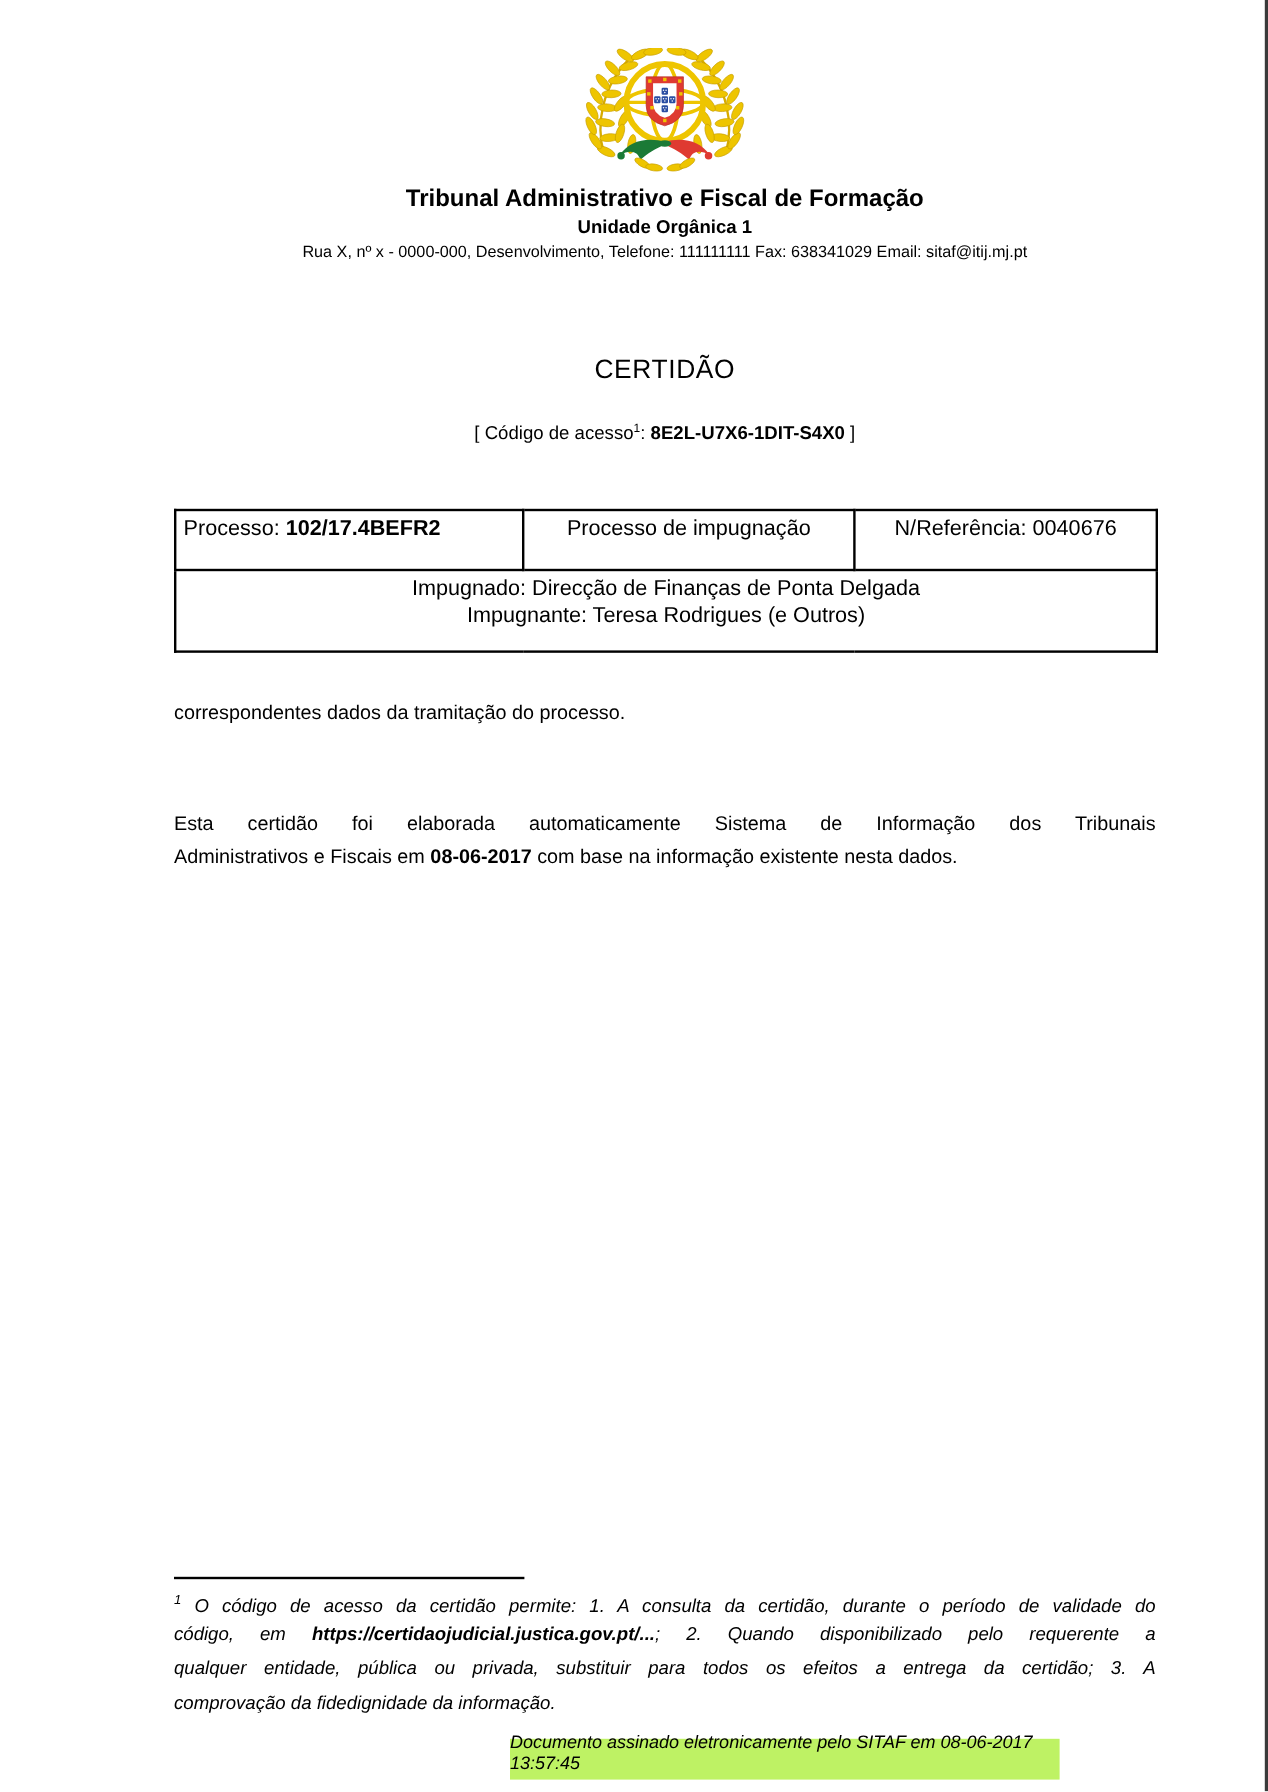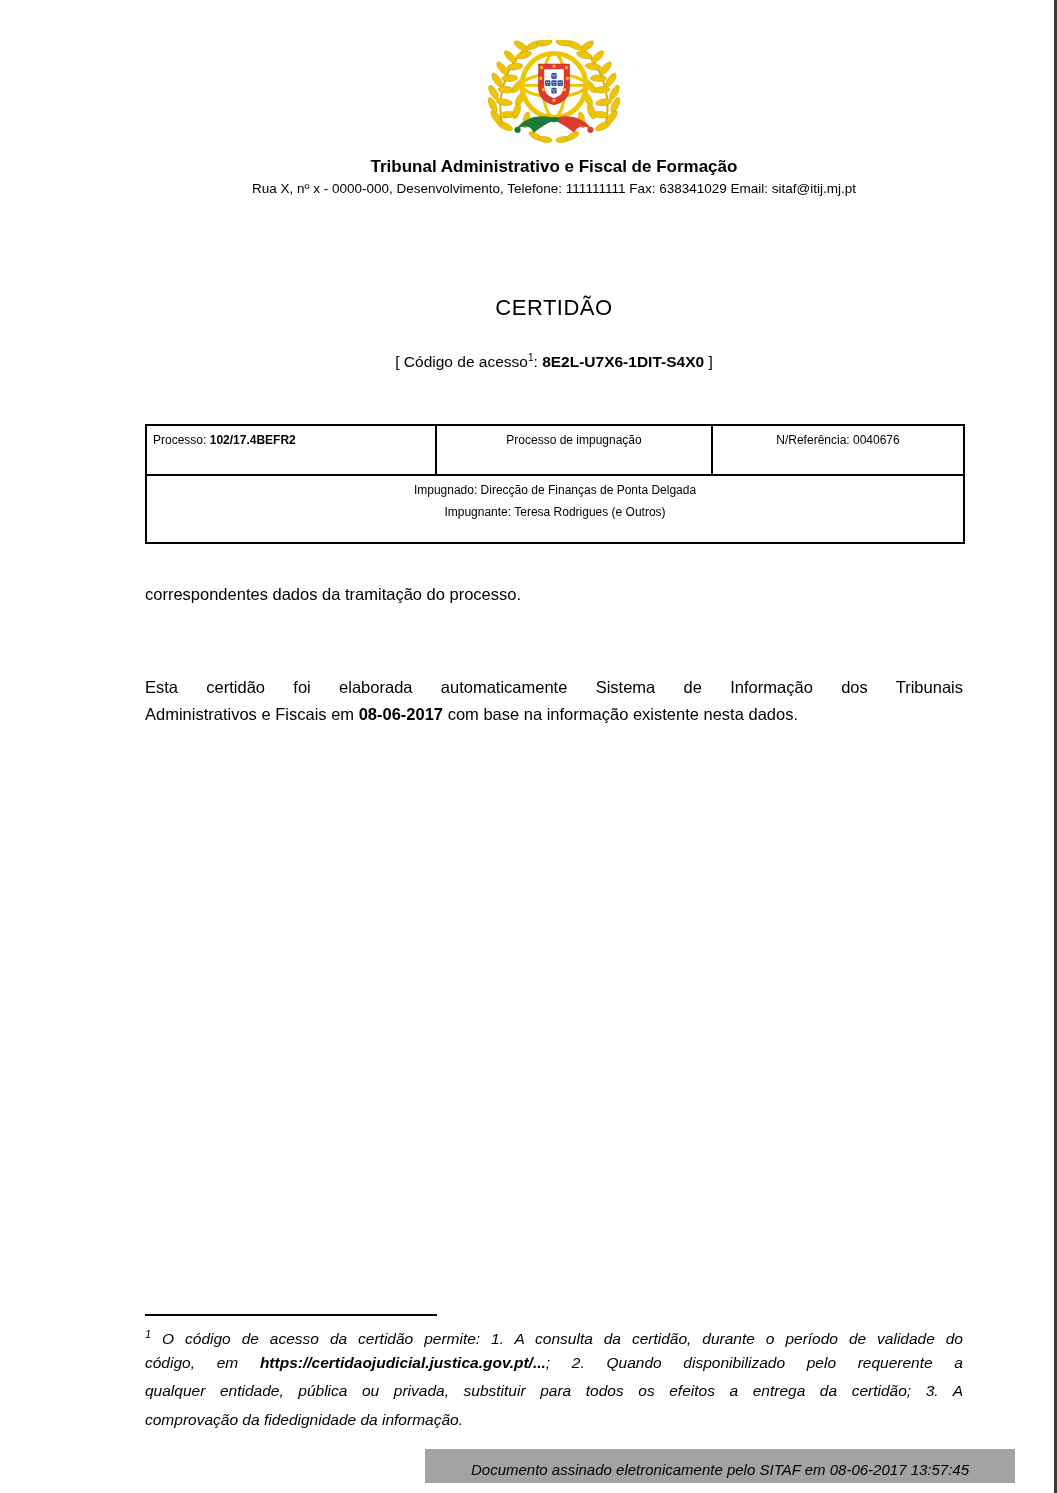--- a/index.html
+++ b/index.html
@@ -14,38 +14,38 @@
   .page-right-border {
     position:absolute; top:0; right:0; width:3px; height:100%;
     background:#3a3a3a;
   }
   
   .header {
     position:absolute; left:145px; top:40px; width:818px;
     text-align:center;
   }
   .emblem { display:block; margin:0 auto; }
-  .header-title { font-size:17px; font-weight:bold; margin-top:3px; line-height:23px; }
+  .header-title { font-size:20px; font-weight:bold; margin-top:3px; line-height:23px; }
   .header-sub   { font-size:15.5px; font-weight:bold; margin-top:3px; line-height:18px; }
   .header-addr  { font-size:13.5px; margin-top:3px; line-height:16px; }
   
   .doc-title {
     position:absolute; left:145px; top:295px; width:818px;
     text-align:center; font-size:22px; font-weight:normal; letter-spacing:0.5px;
   }
   .access-line {
     position:absolute; left:145px; top:352px; width:818px;
     text-align:center; font-size:15.5px;
   }
   .access-line sup { font-size:10px; }
   
   .case-table {
     position:absolute; left:145px; top:424px; width:818px;
     border-collapse:collapse; table-layout:fixed;
-    font-size:12px;
+    font-size:18px;
   }
   .case-table td {
     border:2px solid #000; padding:3px 6px; vertical-align:top;
     line-height:22px; overflow:hidden;
   }
   .cell-center { text-align:center; }
   
   .para {
     position:absolute; left:145px; width:818px;
     font-size:16.5px; line-height:27px;
@@ -58,22 +58,22 @@
   .footnote {
     position:absolute; left:145px; top:1314px; width:818px;
     font-size:15.5px; font-style:italic; line-height:28.5px;
   }
   .footnote-rule { width:292px; height:0; border-top:2px solid #000; margin-bottom:4px; }
   .fn-line { text-align:justify; text-align-last:justify; height:28.5px; }
   .fn-last { text-align:left; height:28.5px; }
   .fn-marker { font-size:11px; font-style:italic; }
   
   .signature {
-    position:absolute; left:425px; top:1449px; width:590px; height:34px;
-    background:#a3a3a3;
+    position:absolute; left:425px; top:1449px; width:458px; height:34px;
+    background:#bef264;
     font-style:italic; font-size:15px;
     display:flex; align-items:flex-end; justify-content:center;
     padding-bottom:5px; box-sizing:border-box;
   }
   b, .bold { font-weight:bold; }
 </style>
 </head>
 <body>
 
 <div class="page">
@@ -167,20 +167,21 @@
 
       <g fill="#EEC500" stroke="#C79E00" stroke-width="0.6">
         <ellipse rx="8" ry="3.2" transform="translate(64,108) rotate(30)"></ellipse>
         <ellipse rx="8" ry="3.2" transform="translate(75,112) rotate(8)"></ellipse>
         <ellipse rx="8" ry="3.2" transform="translate(95,112) rotate(-8)"></ellipse>
         <ellipse rx="8" ry="3.2" transform="translate(106,108) rotate(-30)"></ellipse>
       </g>
     </svg>
 
     <div class="header-title">Tribunal Administrativo e Fiscal de Formação</div>
+    <div class="header-sub">Unidade Orgânica 1</div>
     <div class="header-addr">Rua X, nº x - 0000-000, Desenvolvimento, Telefone: 111111111 Fax: 638341029 Email: sitaf@itij.mj.pt</div>
   </div>
 
   <div class="doc-title">CERTIDÃO</div>
 
   <div class="access-line">
     <span>[ Código de acesso</span><sup>1</sup><span>: </span><b>8E2L-U7X6-1DIT-S4X0</b><span> ]</span>
   </div>
 
   <table class="case-table">

